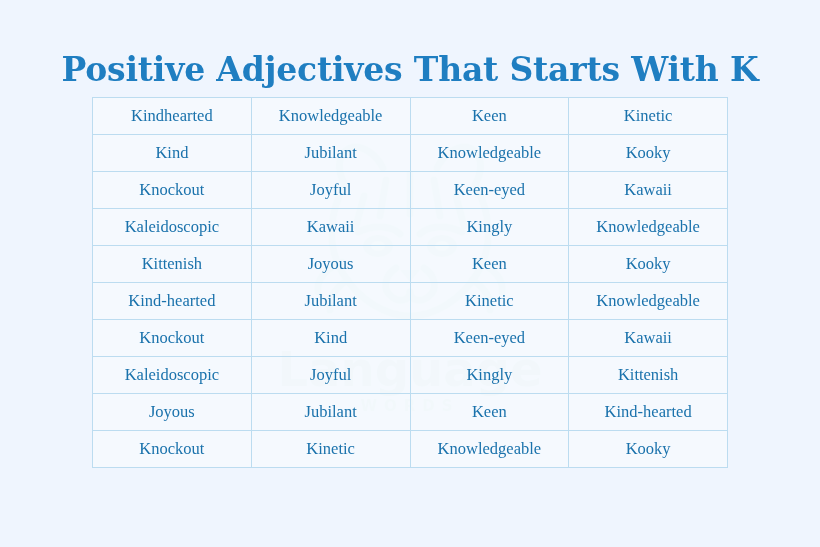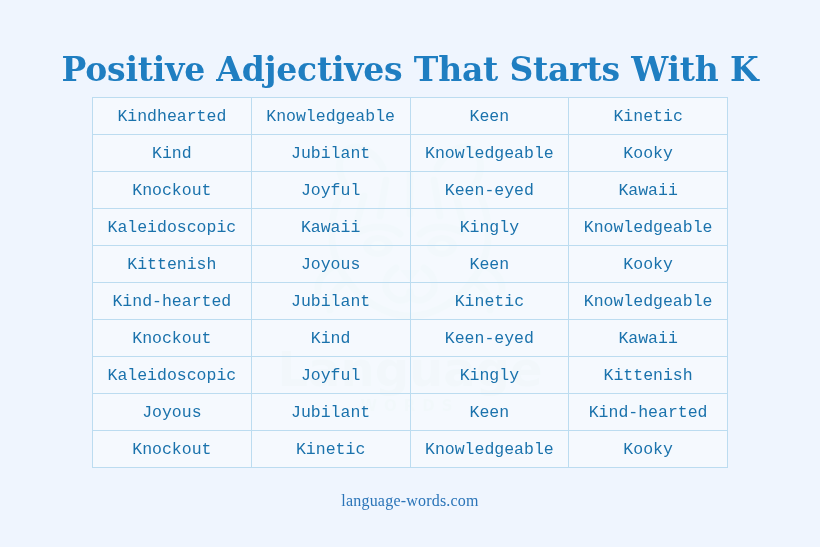--- a/index.html
+++ b/index.html
@@ -85,21 +85,21 @@
     border-collapse: collapse;
     table-layout: fixed;
     z-index: 2;
     background: transparent;
   }
   #word-table td {
     border: 1px solid #bcdcf0;
     height: 36px;
     text-align: center;
     vertical-align: middle;
-    font-family: Liberation Mono, monospace;
+    font-family: Liberation Serif, serif;
     font-size: 16.5px;
     color: #1a72ac;
     background: rgba(246, 251, 254, 0.72);
     padding: 0 10px;
     white-space: nowrap;
     overflow: hidden;
   }
 
   
   #footer {
@@ -221,15 +221,14 @@
       </tr>
       <tr>
         <td>Knockout</td>
         <td>Kinetic</td>
         <td>Knowledgeable</td>
         <td>Kooky</td>
       </tr>
     </tbody>
   </table>
 
-  <div id="footer">language-words.com</div>
 
 </div>
 
 </body></html>

